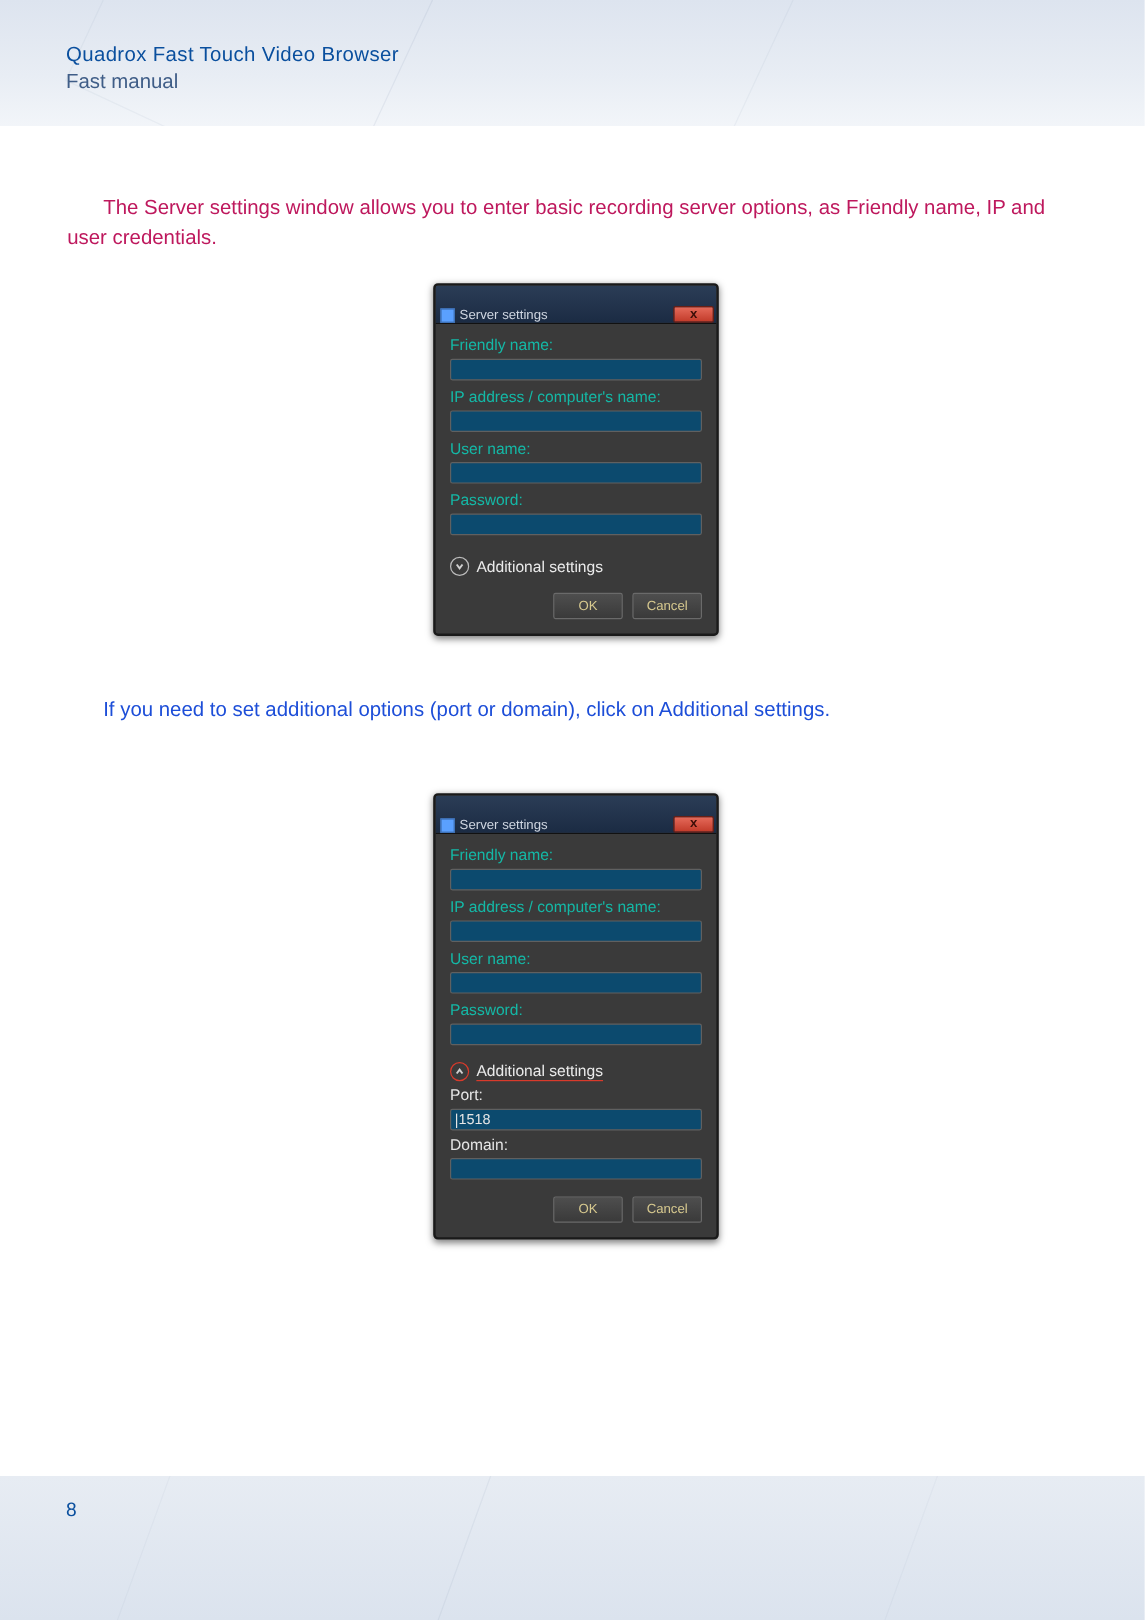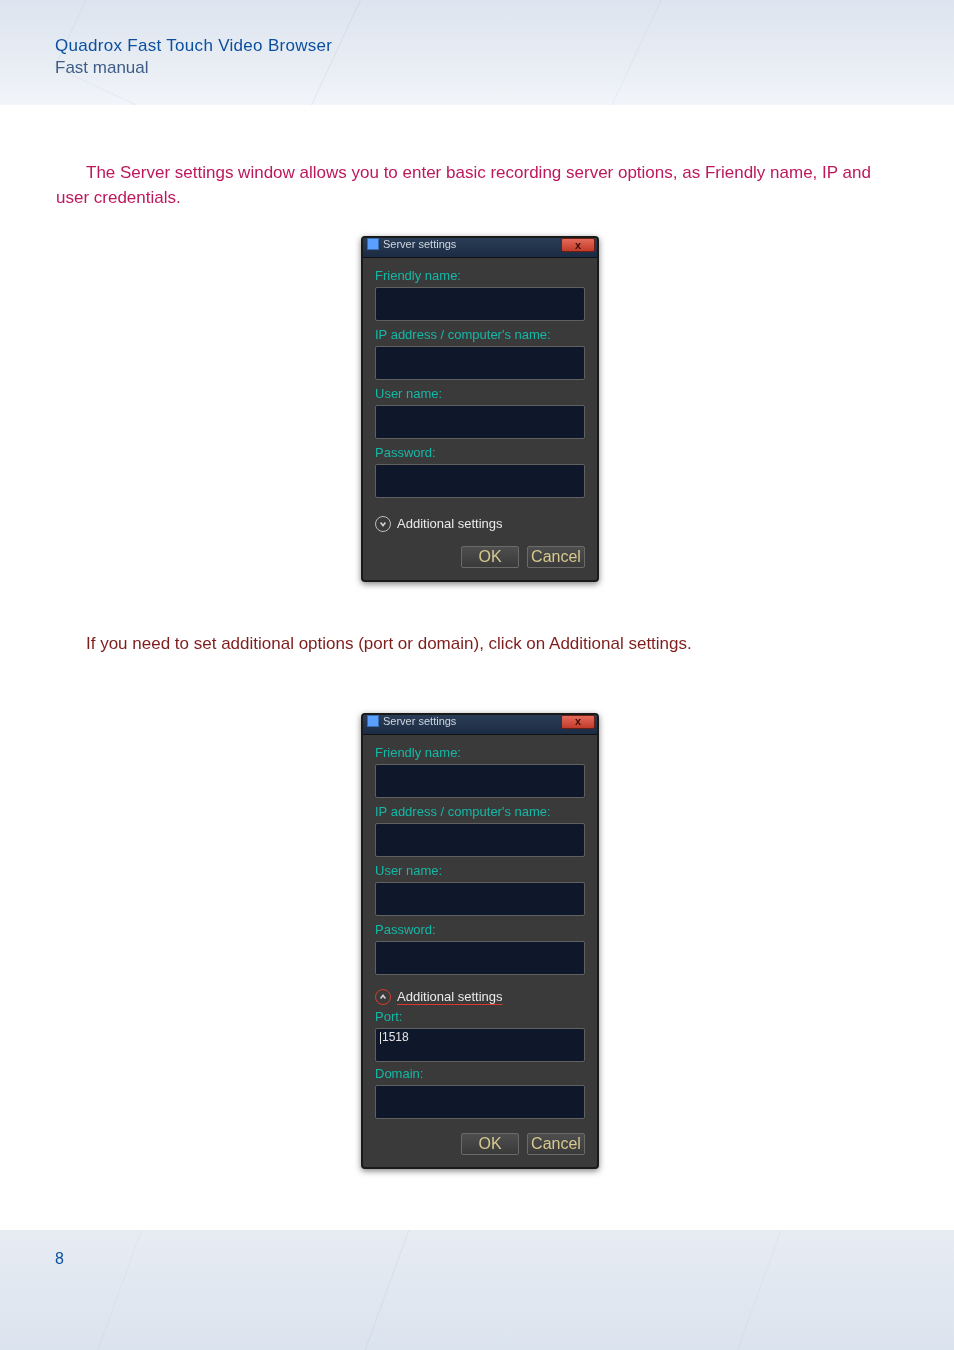--- a/index.html
+++ b/index.html
@@ -40,91 +40,91 @@
   .para {
     margin-top: 56px;
     font-size: 17px;
     color:#be185d;
     line-height:1.45;
     text-indent: 30px;
   }
   .para2 {
     margin-top: 50px;
     font-size:17px;
-    color:#7f1d1d;
+    color:#1d4ed8;
     line-height:1.45;
     text-indent: 30px;
   }
 
   .dialog-wrap { width:100%; display:flex; justify-content:center; }
   .dialog1-wrap { margin-top:26px; }
   .dialog2-wrap { margin-top:56px; }
 
   .dialog {
     width: 238px;
     background:#3a3a3a;
     border:2px solid #1a1a1a;
     border-radius:4px;
     box-shadow: 0 2px 6px rgba(0,0,0,.5);
     color:#e6e6e6;
     position:relative;
     padding-bottom:10px;
   }
   .titlebar {
-    height:20px;
+    height:32px;
     background: linear-gradient(180deg,#2b3d56 0%,#1b2b43 100%);
     border-bottom:1px solid #111;
-    display:flex; align-items:flex-start;
+    display:flex; align-items:flex-end;
     padding:0 2px 0 4px;
     border-top-left-radius:2px;border-top-right-radius:2px;
   }
   .titlebar .app-icon {
     width:12px;height:12px;background:#5aa0ff;border:1px solid #3a6cb0;margin-right:4px;
   }
   .titlebar .title {
     font-size:11px;color:#cfd6e1;flex:1;white-space:nowrap;overflow:hidden;
   }
   .titlebar .close {
     width:34px;height:14px;background:linear-gradient(180deg,#e56a5a,#c23b2a);
     border:1px solid #6a1f15;border-radius:2px;
     display:flex;align-items:center;justify-content:center;
     color:#3b0e08;font-weight:bold;font-size:11px;line-height:1;
   }
   .dlg-content { padding:10px 12px 0 12px; }
   .lbl { font-size:13px;color:#14b8a6;margin-top:6px; }
   .lbl:first-child { margin-top:0; }
   .inp {
-    width:100%;height:34px;margin-top:4px;
-    background:#0f172a;border:1px solid #606060;border-radius:2px;
+    width:100%;height:18px;margin-top:4px;
+    background:#0c4a6e;border:1px solid #606060;border-radius:2px;
   }
   .addl-row {
-    display:flex;align-items:flex-start;margin-top:18px;gap:6px;
+    display:flex;align-items:center;margin-top:18px;gap:6px;
   }
   .chev {
     width:16px;height:16px;border:1.5px solid #bcbcbc;border-radius:50%;
     display:flex;align-items:center;justify-content:center;flex-shrink:0;
   }
   .chev svg{width:8px;height:8px;stroke:#cfcfcf;stroke-width:2;fill:none;}
   .chev.red { border-color:#d93a2b; }
   .addl-label { font-size:13px;color:#eaeaea; }
   .addl-label.ul { text-decoration:underline; text-decoration-color:#d93a2b; text-underline-offset:3px; }
-  .sublbl { font-size:13px;color:#14b8a6;margin-top:4px; }
+  .sublbl { font-size:13px;color:#e5e5e5;margin-top:4px; }
   .inp.val {
     color:#e6e6e6;font-size:12px;padding:1px 4px;position:relative;
   }
   .inp.val .caret { display:inline-block;width:1px;height:12px;background:#e6e6e6;margin-right:1px;vertical-align:middle; }
   .btnrow {
     display:flex;justify-content:flex-end;gap:8px;
     padding:14px 12px 2px 12px;
   }
   .btn {
     min-width:58px;height:22px;
     background:linear-gradient(180deg,#4e4e4e,#3a3a3a);
     border:1px solid #6a6a6a;border-radius:2px;
-    color:#d7c98f;font-size:16px;
+    color:#d7c98f;font-size:11px;
     display:flex;align-items:center;justify-content:center;
   }
 
   .footer-band {
     position:absolute;left:0;bottom:0;width:100%;height:120px;
     background: linear-gradient(180deg,#e7ecf3 0%, #dbe3ee 100%);
     overflow:hidden;
   }
   .footer-band::before,
   .footer-band::after{

